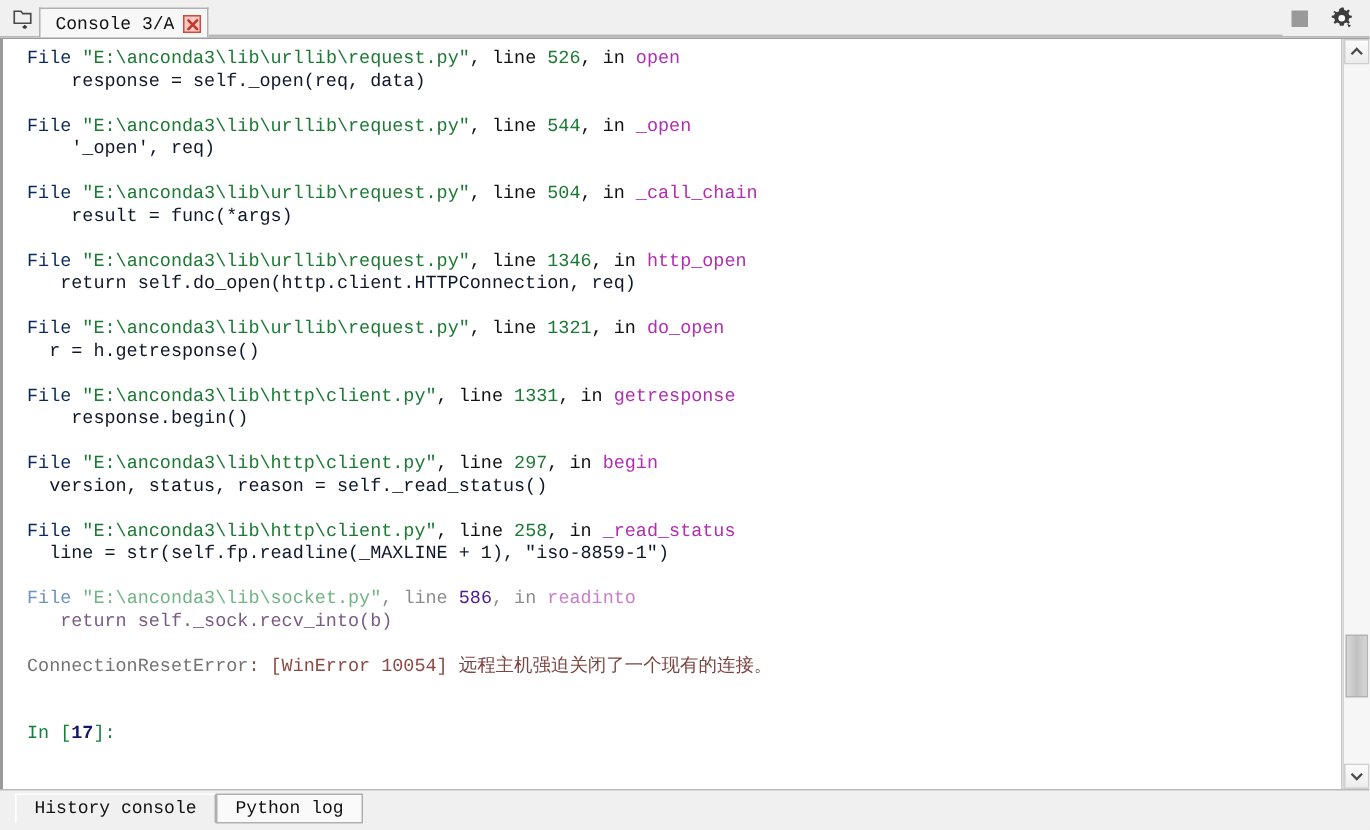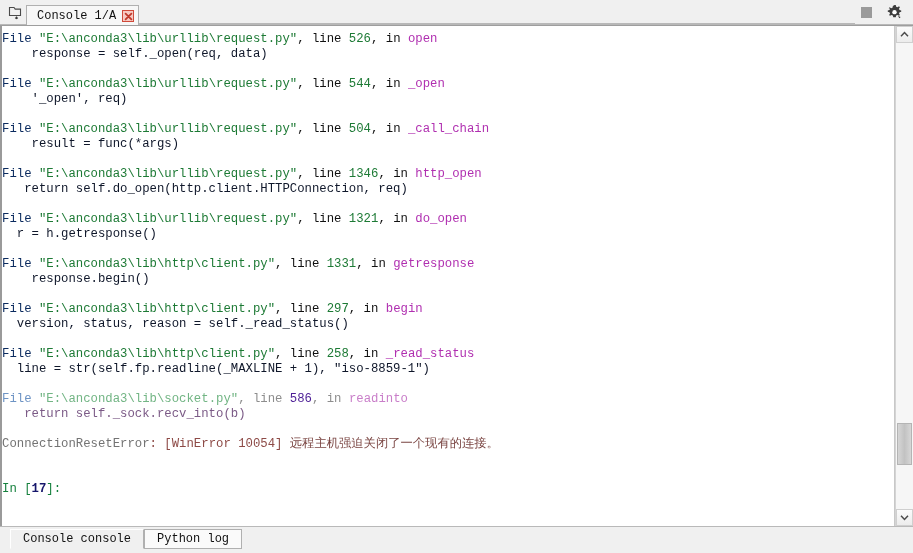--- a/index.html
+++ b/index.html
@@ -115,21 +115,21 @@
     flex: 1 1 auto;
     position: relative;
     background: #ffffff;
     border-left: 2px solid #9a9a9a;
     border-right: 1px solid #c8c8c8;
     overflow: hidden;
   }
   .console-inner {
     position: absolute;
     left: 0; top: 0; right: 0; bottom: 0;
-    padding: 6px 0 0 0;
+    padding: 6px 0 0 16px;
     font-family: "Liberation Mono", "DejaVu Sans Mono", monospace;
     font-size: 12.3px;
     line-height: 15px;
     white-space: pre;
     overflow: hidden;
   }
   .ln { white-space: pre; }
   .blank { height: 15px; }
 
   
@@ -238,21 +238,21 @@
   <div class="tabstrip">
 
     <div class="browse-icon">
       <svg width="16" height="16" viewBox="0 0 16 16" aria-hidden="true">
         <path d="M2.5 3.5 H7 l1.2 1.6 H13.5 V11.5 H2.5 Z" fill="none" stroke="#4a4a4a" stroke-width="1.1"></path>
         <path d="M9.5 12.6 v2.2 M9.5 14.9 l-1.3 -1.3 M9.5 14.9 l1.3 -1.3" fill="none" stroke="#3a3a3a" stroke-width="1.1"></path>
       </svg>
     </div>
 
     <div class="tab">
-      <span class="tab-label">Console 1/A</span>
+      <span class="tab-label">Console 3/A</span>
       <span class="tab-close">
         <svg width="9" height="9" viewBox="0 0 9 9" aria-hidden="true">
           <path d="M1.6 1.6 L7.4 7.4 M7.4 1.6 L1.6 7.4" stroke="#c0392b" stroke-width="1.8" stroke-linecap="round"></path>
         </svg>
       </span>
     </div>
 
     <div class="tabstrip-filler"></div>
 
     <div class="topbtns">
@@ -287,21 +287,21 @@
       <div class="sb-btn">
         <svg width="9" height="7" viewBox="0 0 9 7" aria-hidden="true">
           <path d="M1 1.8 L4.5 5.4 L8 1.8" fill="none" stroke="#4a4a4a" stroke-width="1.5"></path>
         </svg>
       </div>
     </div>
   </div>
 
   <div class="bottom-bar">
     <div class="btab active">
-      <span>Console console</span>
+      <span>History console</span>
     </div>
     <div class="btab inactive">
       <span>Python log</span>
     </div>
     <div class="bottom-filler"></div>
   </div>
 
 </div>
 
 </body></html>

